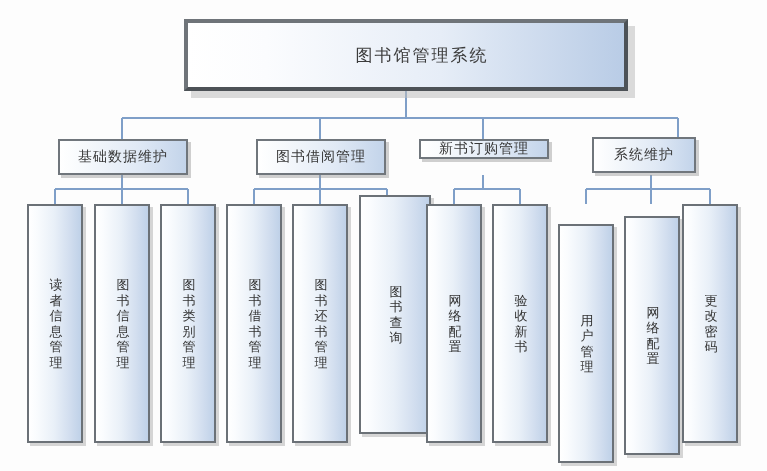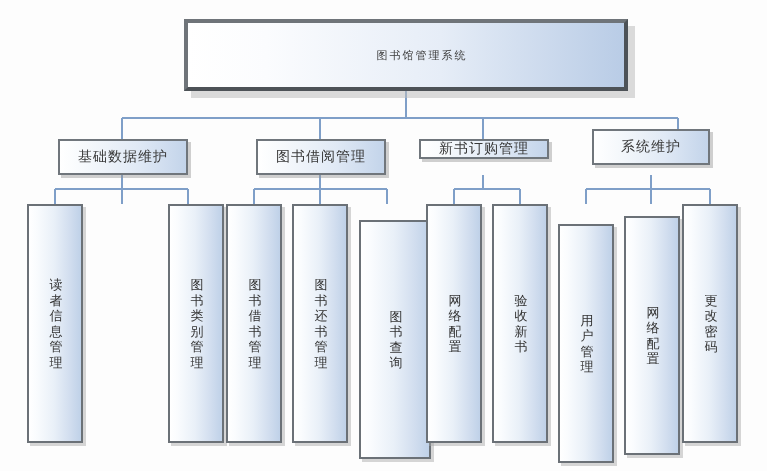--- a/index.html
+++ b/index.html
@@ -45,21 +45,21 @@
 
   
   .node-root {
     border: 4px solid;
     border-color: #6f7479 #4d5257 #4d5257 #6f7479;
     background:
       linear-gradient(to right, #ffffff 0%, #fbfcfe 18%, #e6edf7 58%, #b9cce6 100%);
     box-shadow: 7px 7px 0 0 rgba(190,190,190,0.55);
   }
   .node-root .node-label {
-    font-size: 11px;
+    font-size: 17px;
     letter-spacing: 2px;
     color: #3c3c3c;
     padding-left: 32px;
   }
 
   
   .node-l2 {
     border: 2px solid #70767c;
     background:
       linear-gradient(to right, #ffffff 0%, #f6f9fc 20%, #e0e9f5 62%, #c3d4ea 100%);
@@ -146,42 +146,45 @@
   </div>
 
   <div class="node node-l2" style="left:256px; top:139px; width:130px; height:36px;">
     <span class="node-label">图书借阅管理</span>
   </div>
 
   <div class="node node-l2" style="left:419px; top:139px; width:130px; height:20px;">
     <span class="node-label">新书订购管理</span>
   </div>
 
-  <div class="node node-l2" style="left:592px; top:129px; width:118px; height:36px;">
+  <div class="node node-l2" style="left:592px; top:137px; width:104px; height:36px;">
     <span class="node-label">系统维护</span>
   </div>
 
   <div class="node node-leaf" style="left:27px; top:204px; width:56px; height:239px;">
     <span class="node-label">读者信息管理</span>
   </div>
 
-
-  <div class="node node-leaf" style="left:160px; top:204px; width:56px; height:239px;margin-left:8px;">
+  <div class="node node-leaf" style="left:94px; top:204px; width:56px; height:239px;">
+    <span class="node-label">图书信息管理</span>
+  </div>
+
+  <div class="node node-leaf" style="left:160px; top:204px; width:56px; height:239px;">
     <span class="node-label">图书类别管理</span>
   </div>
 
   <div class="node node-leaf" style="left:226px; top:204px; width:56px; height:239px;">
     <span class="node-label">图书借书管理</span>
   </div>
 
   <div class="node node-leaf" style="left:292px; top:204px; width:56px; height:239px;">
     <span class="node-label">图书还书管理</span>
   </div>
 
-  <div class="node node-leaf" style="left:359px; top:220px; width:72px; height:239px;">
+  <div class="node node-leaf" style="left:359px; top:195px; width:72px; height:239px;">
     <span class="node-label">图书查询</span>
   </div>
 
   <div class="node node-leaf" style="left:426px; top:204px; width:56px; height:239px;">
     <span class="node-label">网络配置</span>
   </div>
 
   <div class="node node-leaf" style="left:492px; top:204px; width:56px; height:239px;">
     <span class="node-label">验收新书</span>
   </div>

